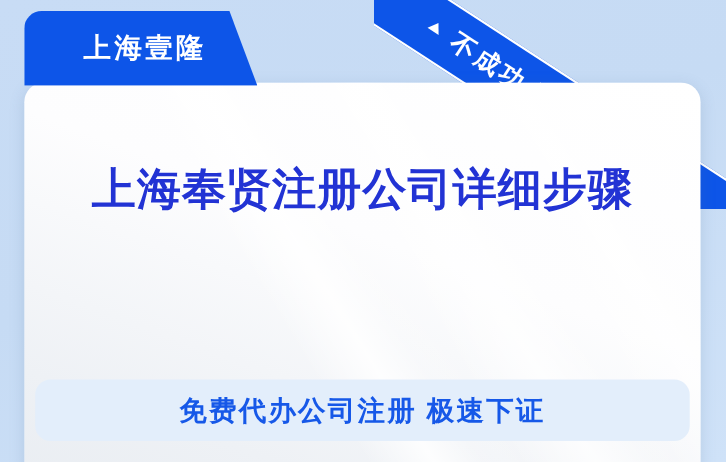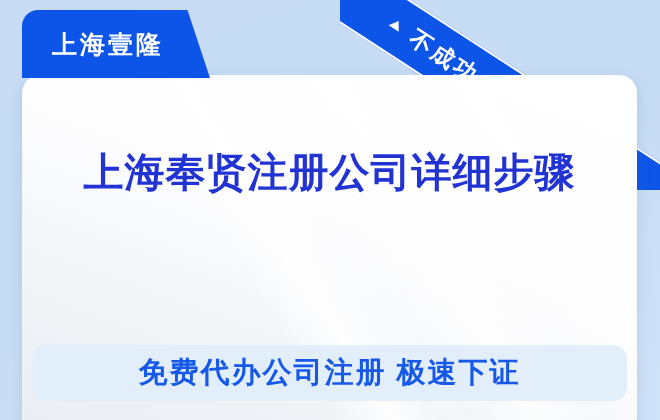--- a/index.html
+++ b/index.html
@@ -69,21 +69,21 @@
     font-weight: bold;
     letter-spacing: 3px;
   }
 
   
   .tab {
     position: absolute;
     left: 22px;
     top: 10px;
     height: 68px;
-    padding: 0 46px 0 30px;
+    padding: 0 46px 0 54px;
     background: #0d55e8;
     border-radius: 16px 10px 0 0;
     display: flex;
     align-items: center;
     z-index: 4;
     -webkit-clip-path: polygon(0 0, 88% 0, 100% 100%, 0 100%);
     clip-path: polygon(0 0, 88% 0, 100% 100%, 0 100%);
   }
   .tab-label {
     color: #ffffff;
@@ -161,21 +161,21 @@
     width: 595px;
     height: 56px;
     border-radius: 14px;
     background: #e3eefb;
     display: flex;
     align-items: center;
     justify-content: center;
   }
   .pill-text {
     color: #1658e8;
-    font-size: 29px;
+    font-size: 25px;
     font-weight: bold;
     letter-spacing: 2px;
   }
 </style>
 </head>
 <body>
 
 <div id="poster">
 
   <div class="ribbon-wrap">

